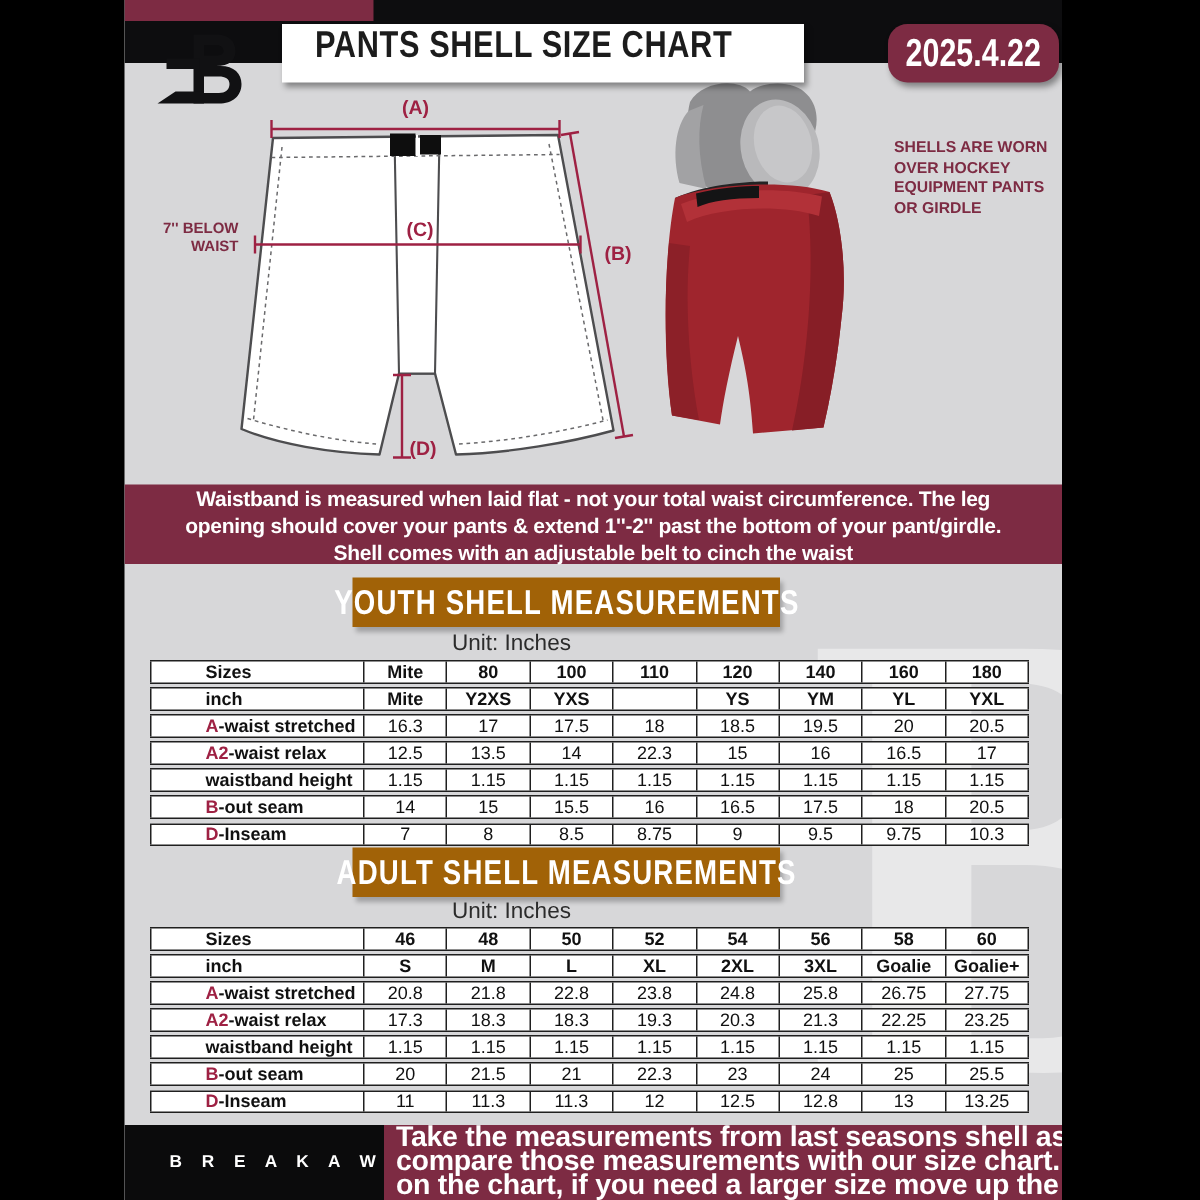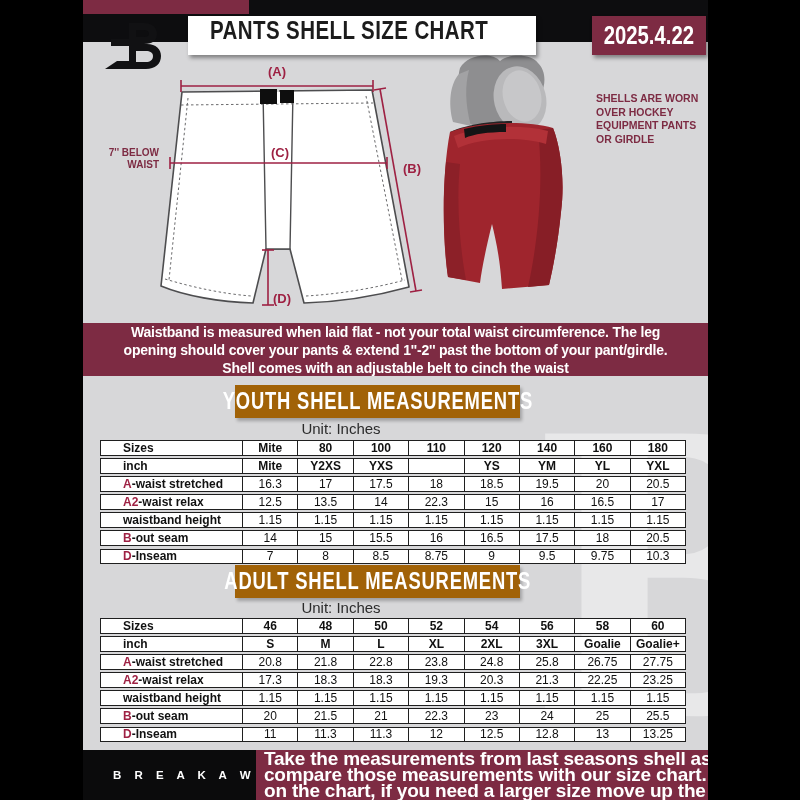--- a/index.html
+++ b/index.html
@@ -3,40 +3,40 @@
 <meta charset="utf-8">
 <style>
   html,body{margin:0;padding:0;}
   body{width:800px;height:800px;background:#000;position:relative;font-family:"Liberation Sans",sans-serif;}
   .paper{position:absolute;left:83px;top:0;width:625px;height:800px;background:#d7d7d9;overflow:hidden;}
   
   .hdr-band{position:absolute;left:0;top:0;width:625px;height:42px;background:#0d0d0f;}
   .hdr-maroon{position:absolute;left:0;top:0;width:166px;height:14px;background:#7d2b43;}
   .title-box{position:absolute;left:105px;top:16px;width:348px;height:39px;background:#fff;box-shadow:2px 3px 4px rgba(0,0,0,.4);display:flex;align-items:flex-start;z-index:5;}
   .title-text{font-size:25px;font-weight:bold;color:#1c1c1c;letter-spacing:.5px;transform:scaleX(.82);transform-origin:left center;margin-left:22px;white-space:nowrap;}
-  .date-box{position:absolute;left:509px;top:16px;width:114px;height:39px;background:#7d2b43;box-shadow:2px 3px 4px rgba(0,0,0,.4);display:flex;align-items:center;justify-content:center;z-index:5;}
+  .date-box{position:absolute;left:509px;top:16px;width:114px;height:39px;background:#7d2b43;box-shadow:2px 3px 4px rgba(0,0,0,.4);display:flex;align-items:center;justify-content:center;z-index:5;border-radius:13px;}
   .date-text{font-size:26px;font-weight:bold;color:#fff;transform:scaleX(.78);white-space:nowrap;}
   .logo{position:absolute;left:20px;top:15px;z-index:6;}
   
   .below-waist{position:absolute;left:18px;top:147px;width:58px;text-align:right;font-size:10px;font-weight:bold;color:#7d2b43;line-height:12px;z-index:2;}
   .side-note{position:absolute;left:513px;top:92px;width:110px;font-size:10.5px;font-weight:bold;color:#7d2b43;line-height:13.5px;z-index:2;}
   .shorts-svg{position:absolute;left:57px;top:60px;z-index:2;}
   .pants-svg{position:absolute;left:357px;top:52px;z-index:2;}
   
   .notice{position:absolute;left:0;top:323px;width:625px;height:53px;background:#7d2b43;color:#fff;display:flex;flex-direction:column;justify-content:center;text-align:center;z-index:2;}
   .notice div{font-size:14px;font-weight:bold;letter-spacing:-.2px;line-height:18px;}
   
   .sec-banner{position:absolute;left:152px;width:285px;height:33px;background:#a16207;border-radius:0;box-shadow:2px 3px 3px rgba(0,0,0,.25);display:flex;align-items:center;justify-content:center;z-index:2;}
   .sec-banner span{color:#fff;font-size:23px;font-weight:bold;letter-spacing:1px;transform:scaleX(.8);white-space:nowrap;}
   .unit{position:absolute;left:0;width:516px;text-align:center;font-size:15px;color:#2b2b2b;z-index:2;}
   
   .mtable{position:absolute;left:17px;width:586px;z-index:2;}
   .mrow{display:flex;box-sizing:border-box;height:15.5px;margin-bottom:2.6px;background:#fff;border-top:1.3px solid #1f1f1f;border-bottom:1.3px solid #1f1f1f;}
   .mcell{box-sizing:border-box;border-right:1.2px solid #1f1f1f;display:flex;align-items:center;justify-content:center;font-size:12px;color:#111;line-height:12px;}
-  .mcell.lab{width:143px;justify-content:flex-start;padding-left:22px;font-weight:bold;border-left:1.2px solid #1f1f1f;}
+  .mcell.lab{width:143px;justify-content:flex-start;padding-left:36px;font-weight:bold;border-left:1.2px solid #1f1f1f;}
   .mcell.val{flex:1;}
   .mrow.hdr .val{font-weight:bold;}
   .pfx{color:#9e2143;}
   
   .footer{position:absolute;left:0;top:750px;width:625px;height:50px;display:flex;z-index:3;}
   .footer-black{width:173px;height:50px;background:#0b0b0c;display:flex;align-items:center;}
   .footer-maroon{flex:1;height:50px;background:#7d2b43;color:#fff;display:flex;flex-direction:column;justify-content:center;padding-left:8px;}
   .footer-maroon div{font-size:19px;font-weight:bold;letter-spacing:-.2px;line-height:16.2px;white-space:nowrap;}
   .brand{color:#fff;font-size:11.5px;font-weight:bold;letter-spacing:5px;margin-left:10px;white-space:nowrap;}
   .watermark{position:absolute;left:455px;top:390px;font-family:"Liberation Serif",serif;font-weight:bold;font-size:430px;line-height:360px;color:rgba(255,255,255,.42);z-index:0;}

